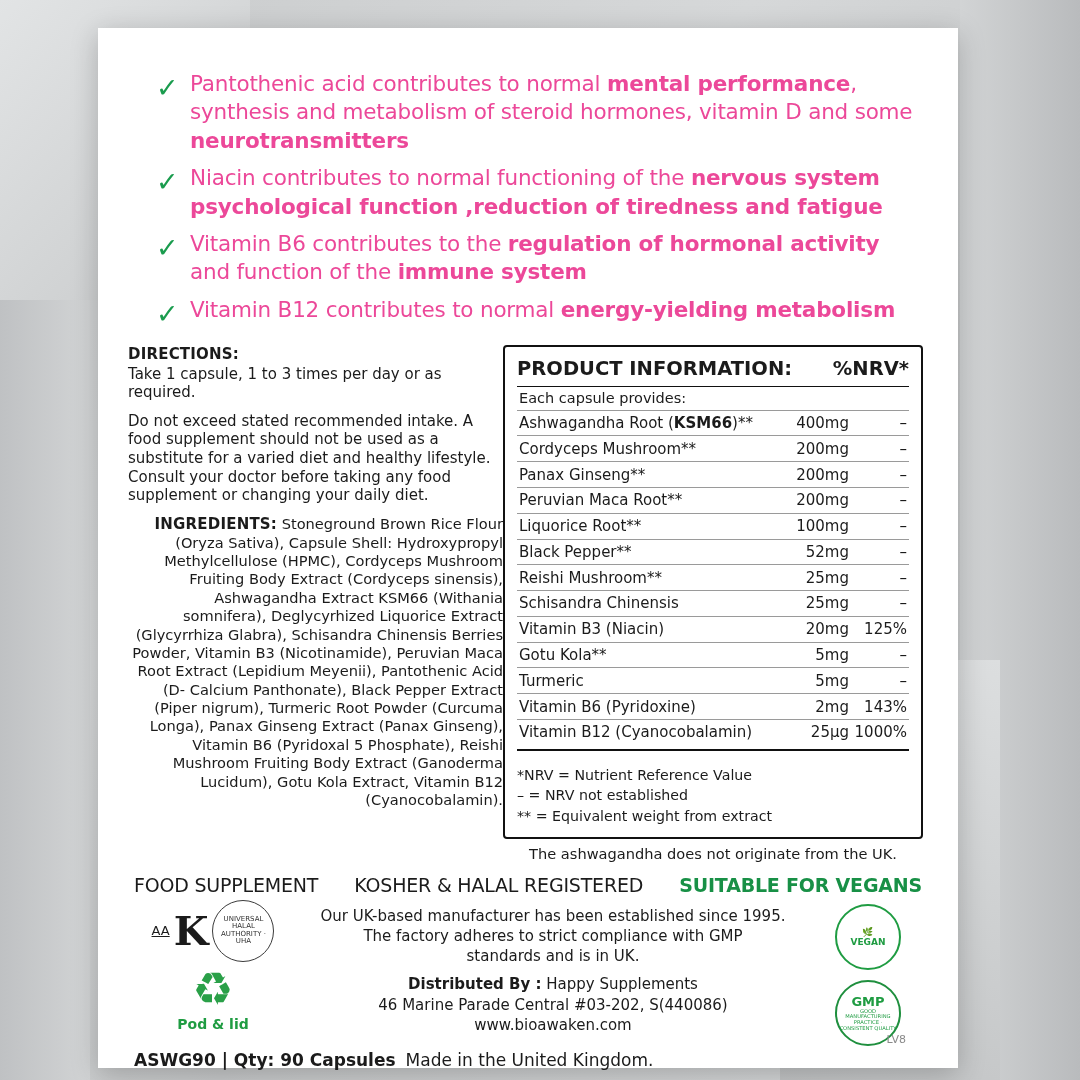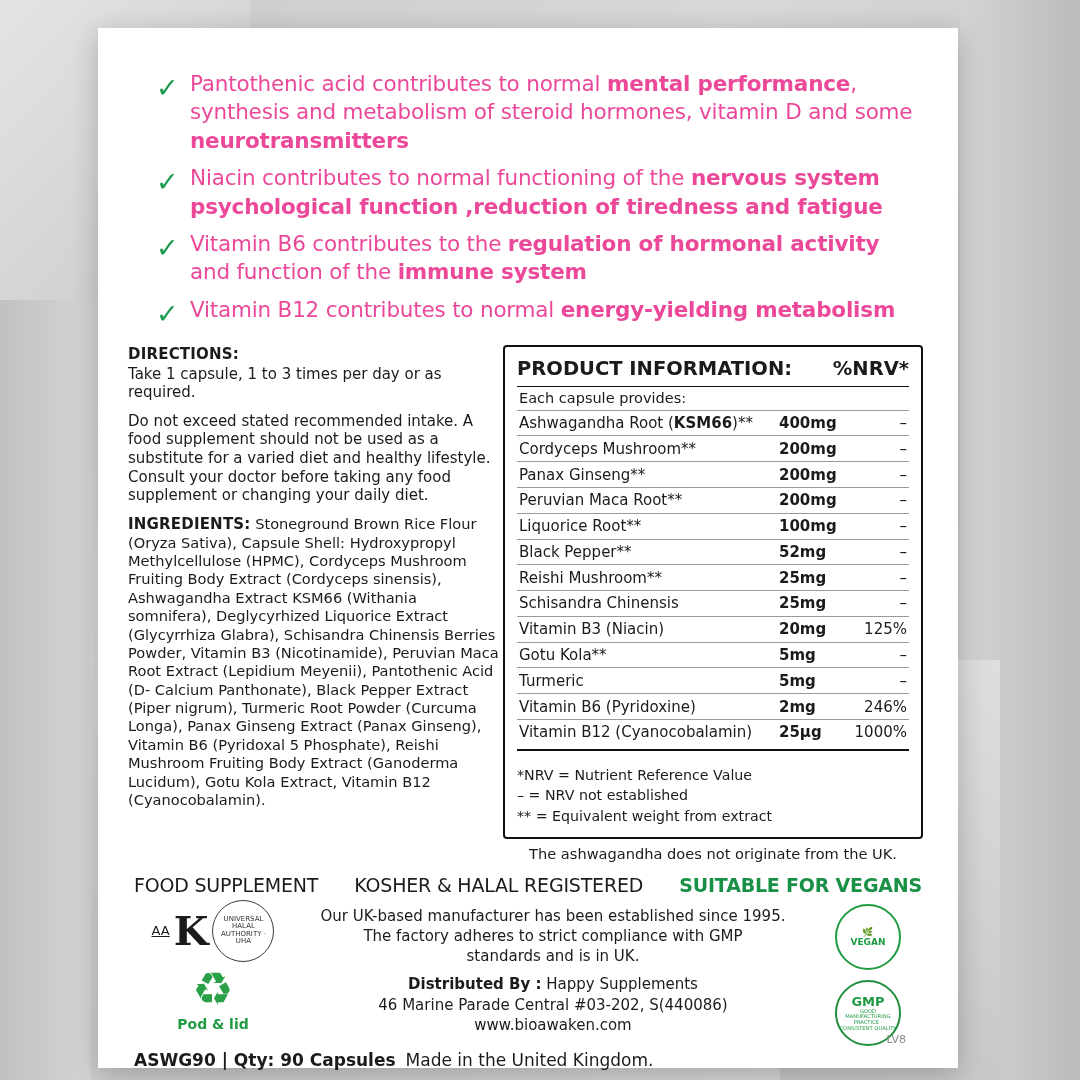--- a/index.html
+++ b/index.html
@@ -81,21 +81,21 @@
     letter-spacing:0.2px;
   }
   .p-small {
     font-size:15px;
     line-height:1.24;
     margin:2px 0 10px 0;
   }
   .ingredients {
     font-size:14.6px;
     line-height:1.26;
-    text-align:left;
+    text-align:right;
   }
   .ingredients .h-small { display:inline; }
 
   
   .pi-box {
     border:2px solid #111;
     border-radius:4px;
     padding:10px 12px 10px 12px;
   }
   .pi-head {
@@ -114,21 +114,21 @@
   table.pi {
     width:100%;
     border-collapse:collapse;
     font-size:15px;
   }
   table.pi td {
     border-top:1px solid #9a9a9a;
     padding:3.4px 2px;
     vertical-align:baseline;
   }
-  table.pi td.amt { width:74px; white-space:nowrap;font-weight:bold; }
+  table.pi td.amt { text-align:right; width:74px; white-space:nowrap; }
   table.pi td.nrv { text-align:right; width:58px; white-space:nowrap; }
   .pi-foot {
     border-top:2px solid #111;
     margin-top:4px;
     padding-top:14px;
     font-size:14.2px;
     line-height:1.45;
   }
   .origin-note {
     text-align:center;
@@ -323,21 +323,21 @@
                   <td class="nrv">–</td>
                 </tr>
                 <tr>
                   <td>Turmeric</td>
                   <td class="amt">5mg</td>
                   <td class="nrv">–</td>
                 </tr>
                 <tr>
                   <td>Vitamin B6 (Pyridoxine)</td>
                   <td class="amt">2mg</td>
-                  <td class="nrv">246%</td>
+                  <td class="nrv">143%</td>
                 </tr>
                 <tr>
                   <td>Vitamin B12 (Cyanocobalamin)</td>
                   <td class="amt">25µg</td>
                   <td class="nrv">1000%</td>
                 </tr>
               </tbody>
           </table>
           <div class="pi-foot">
             <div>*NRV = Nutrient Reference Value</div>

